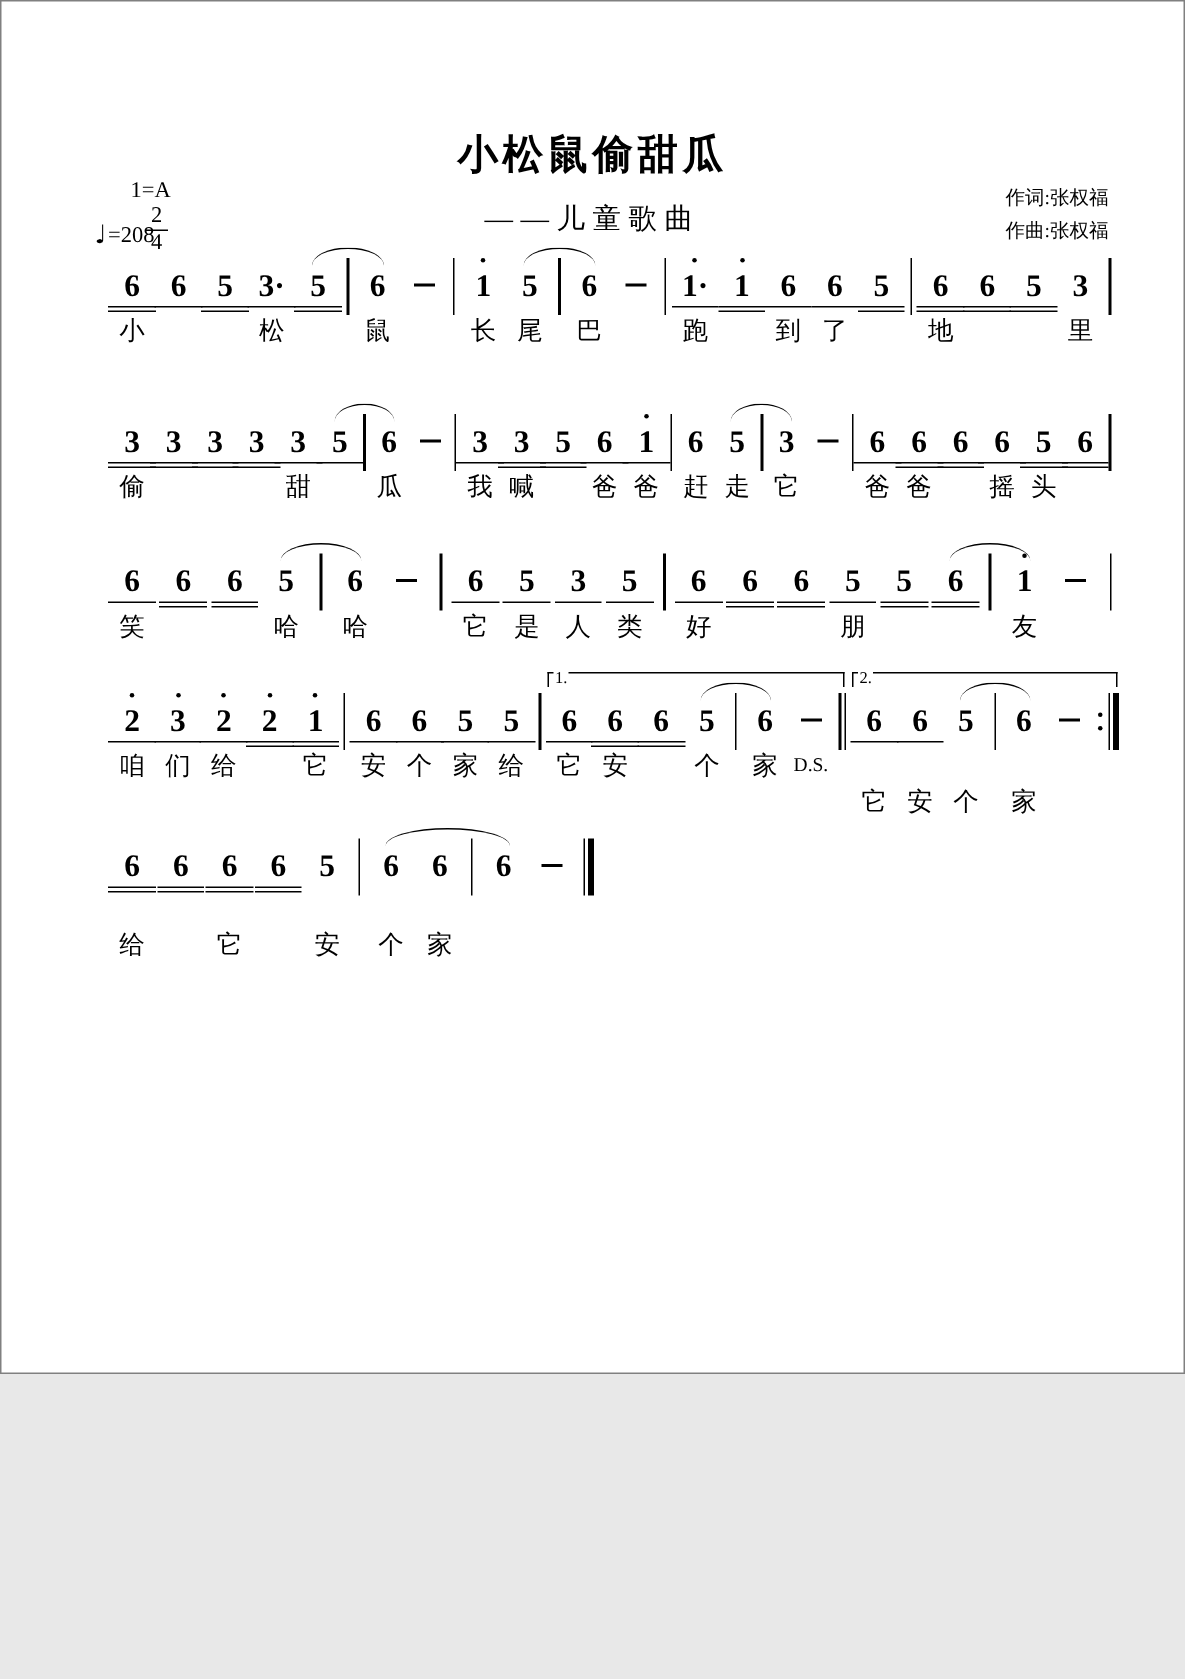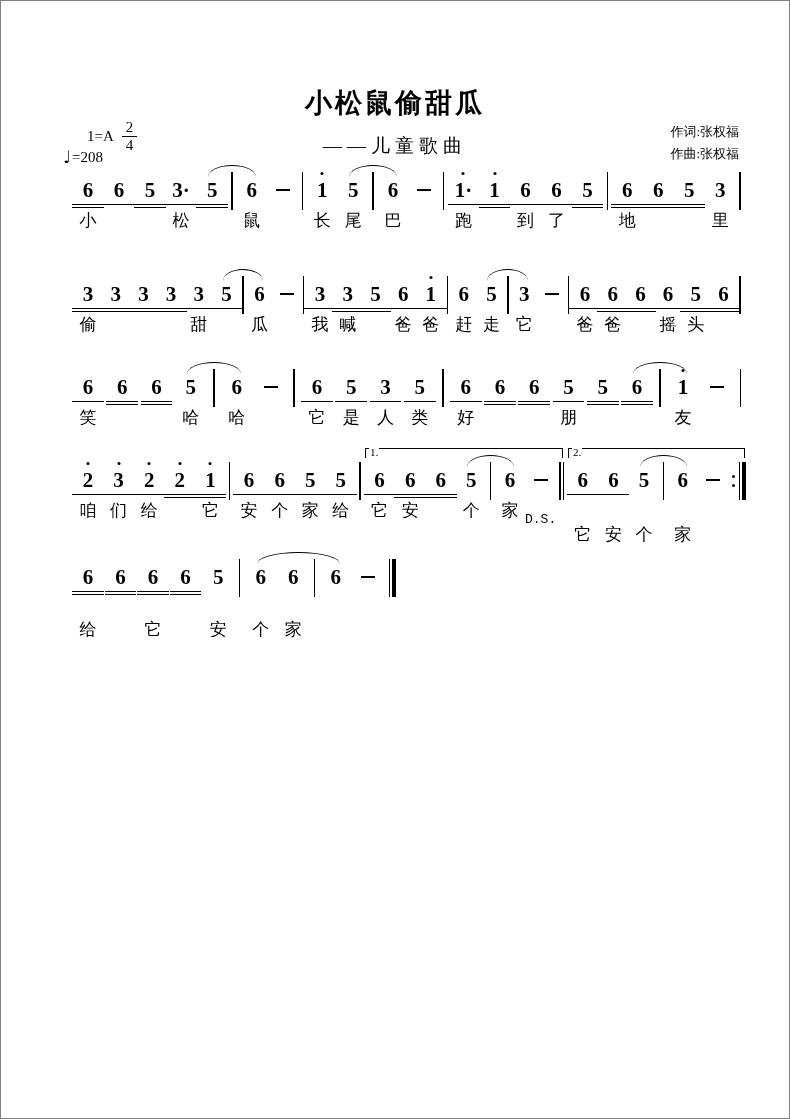--- a/index.html
+++ b/index.html
@@ -1,25 +1,25 @@
 <!DOCTYPE html>
 <html><head>
 <meta charset="utf-8">
 <style>
   html,body{margin:0;padding:0;background:#e8e8e8;}
   .page{
-    position:relative;width:790px;height:1119px;background:#ffffff;
+    position:relative;width:790px;height:916px;background:#ffffff;
     border:1px solid #808080;box-sizing:border-box;overflow:hidden;
     font-family:"Liberation Serif", serif;color:#000;
   }
   .title{position:absolute;top:84px;left:0;right:0;text-align:center;
     font-size:27px;font-weight:bold;letter-spacing:3px;}
   .subtitle{position:absolute;top:132px;left:0;right:0;text-align:center;
     font-size:19px;letter-spacing:5px;}
-  .keyblock{position:absolute;left:86px;top:118px;display:flex;align-items:center;font-size:15px;}
+  .keyblock{position:absolute;left:86px;top:118px;display:flex;align-items:center;font-size:15px;flex-direction:column;}
   .fraction{display:inline-block;text-align:center;margin-left:8px;line-height:17px;}
   .fr-num{display:block;border-bottom:1px solid #000;padding:0 4px;}
   .fr-den{display:block;padding:0 4px;}
   .tempo{position:absolute;left:62px;top:146px;font-size:15px;display:flex;align-items:center;}
   .tempo .glyph{font-family:"DejaVu Sans",sans-serif;font-size:17px;margin-right:1px;}
   .credits{position:absolute;right:50px;top:120px;font-size:13px;line-height:22px;text-align:right;}
   
   .m-line{position:absolute;left:75px;height:95px;}
   .line-0{top:162px;width:665px;}
   .line-1{top:266px;width:665px;}
@@ -35,21 +35,21 @@
   .hd{position:absolute;top:-7px;left:50%;transform:translateX(-50%);
     width:3px;height:3px;border-radius:50%;background:#000;}
   .dash-mark{width:14px;height:2px;background:#000;margin-top:10px;}
   .tok.bar{display:flex;gap:2px;margin-top:-7px;align-items:center;}
   .bline{width:1.5px;height:38px;background:#000;}
   .bline.thick{width:3.5px;}
   .rdots{display:flex;flex-direction:column;justify-content:center;gap:6px;height:38px;margin-right:2px;}
   .rdot{width:3px;height:3px;border-radius:50%;background:#000;}
   .lyr{position:absolute;top:30px;left:50%;transform:translateX(-50%);
     font-size:17px;white-space:nowrap;}
-  .lyr.ds{font-size:13px;top:43px;letter-spacing:0;font-family:Liberation Mono, monospace;}
+  .lyr.ds{font-size:13px;top:33px;letter-spacing:0;}
   .lyr2{top:54px;}
   .line-4 .lyr{top:52px;}
   .slur{position:absolute;height:12px;border-top:1.5px solid #000;
     border-radius:55% 55% 0 0/100% 100% 0 0;}
   .ending{position:absolute;height:9px;border-top:1px solid #000;
     border-left:1px solid #000;border-right:1px solid #000;}
   .ending-label{position:absolute;left:3px;top:-3px;font-size:11px;background:#fff;padding:0 1px;}
   .pagenum{position:absolute;top:1028px;left:0;right:0;text-align:center;font-size:13px;}
   .footer-credit{position:absolute;left:85px;top:1043px;font-size:14px;letter-spacing:1px;}
 </style>

